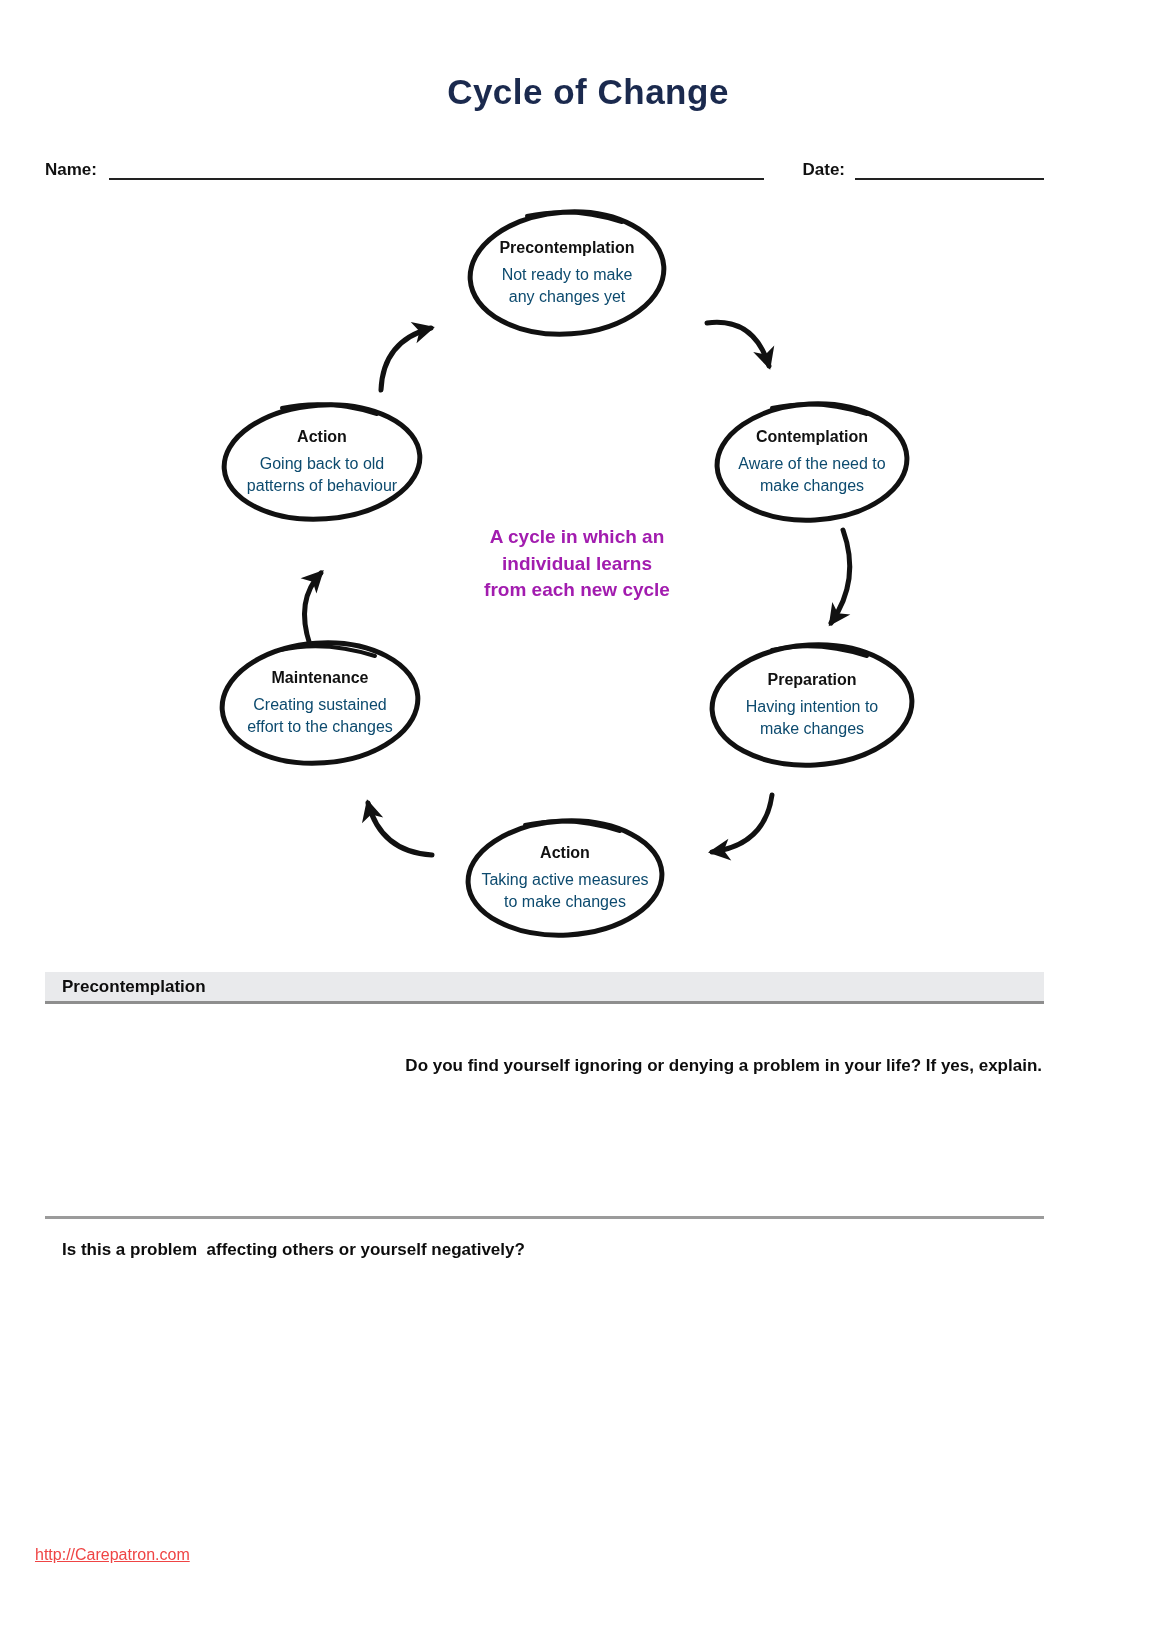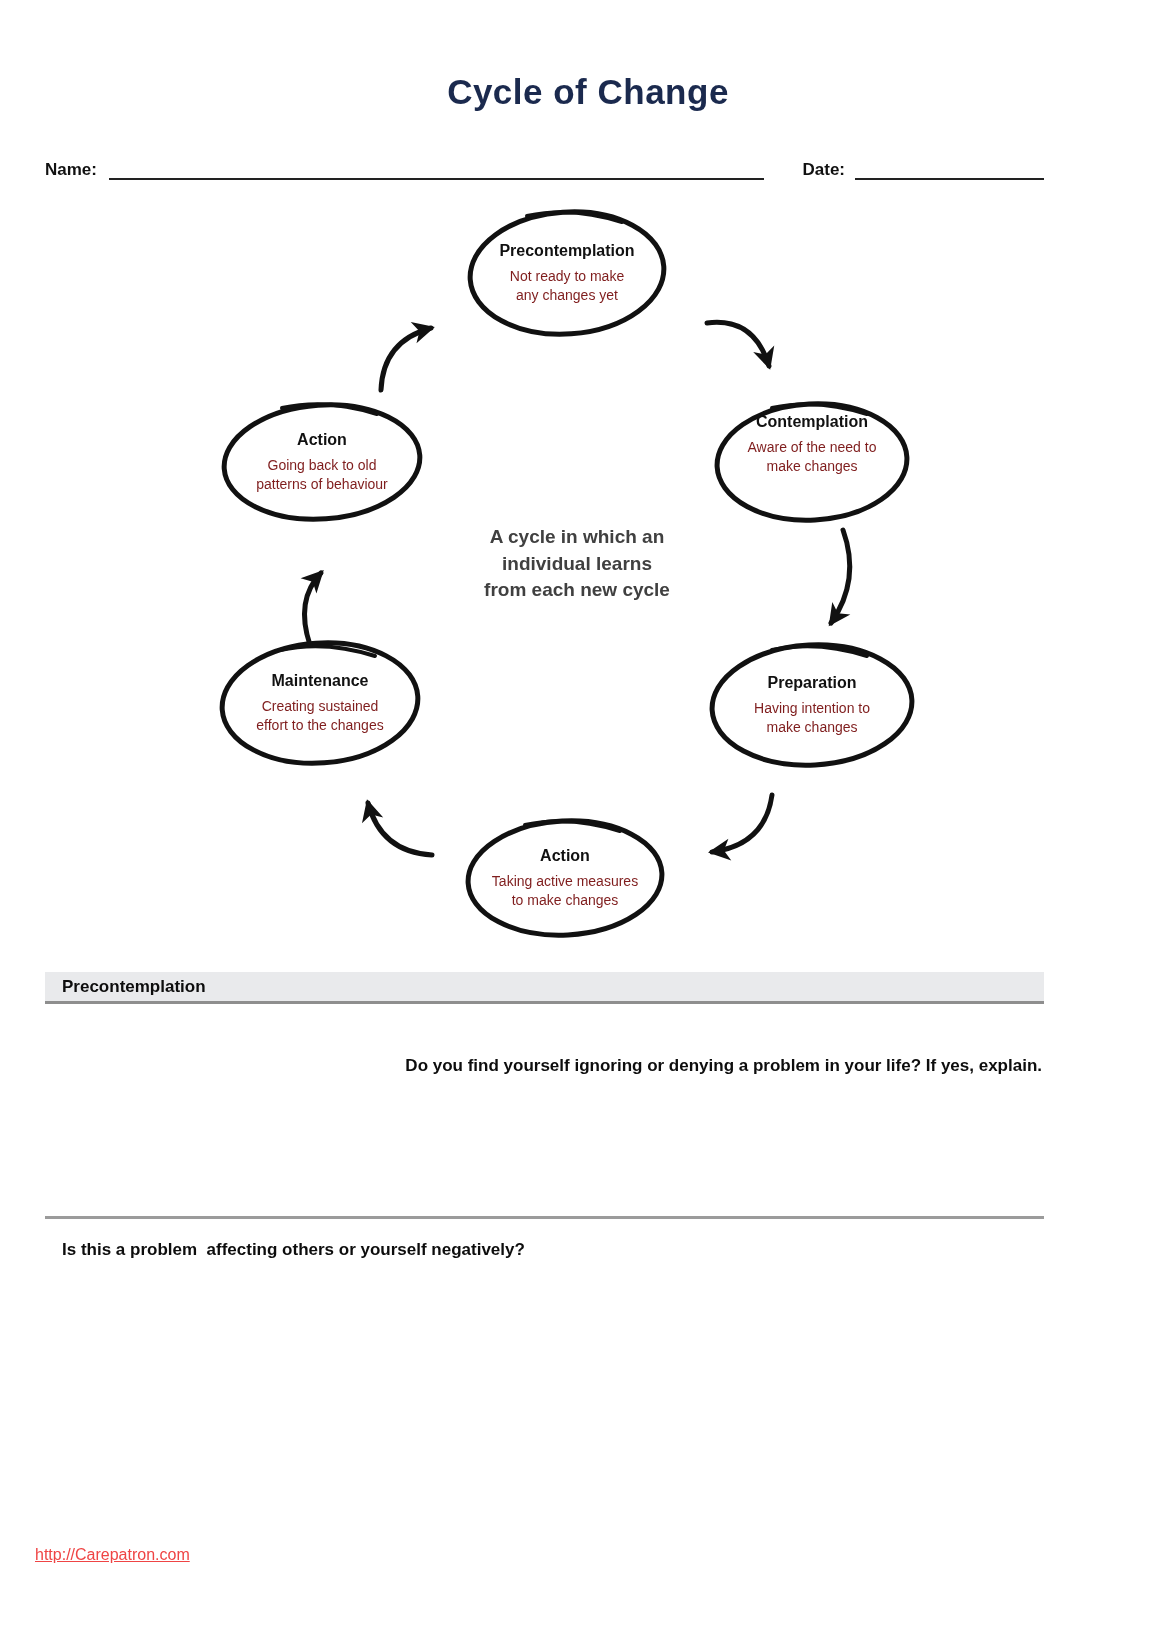--- a/index.html
+++ b/index.html
@@ -19,22 +19,22 @@
   .write-line{border-bottom:2px solid #222;height:18px;}
   .line-name{flex:1;margin-left:12px;}
   .line-date{width:235px;margin-left:10px;}
   .date-label{margin-left:38px;}
   
   #sketch{left:0;top:0;pointer-events:none;}
   
   .node-label{width:196px;height:96px;display:flex;flex-direction:column;
     align-items:center;justify-content:center;text-align:center;}
   .node-title{font-size:16px;font-weight:bold;margin-bottom:7px;}
-  .node-line{font-size:14px;line-height:1.32;color:#7f1d1d;}
-  .center-text{width:250px;text-align:center;font-weight:bold;font-size:19px;line-height:1.4;color:#404040;}
+  .node-line{font-size:16px;line-height:1.32;color:#0c4a6e;}
+  .center-text{width:250px;text-align:center;font-weight:bold;font-size:19px;line-height:1.4;color:#a21caf;}
   
   .section-bar{
     left:45px;top:972px;width:1040px;height:29px;background:#e9eaec;
     border-bottom:3px solid #8e8e8e;display:flex;align-items:center;
   }
   .section-title{font-size:17px;font-weight:bold;padding-left:17px;color:#0d0d0d;}
   .question{font-size:17px;font-weight:bold;color:#0d0d0d;white-space:pre-wrap;}
   .q1{left:62px;top:1056px;width:980px;text-align:right;}
   .q2{left:62px;top:1240px;width:980px;}
   .answer-area{left:45px;width:1040px;background:transparent;}
@@ -90,21 +90,21 @@
       <path d="M310,645 Q295,600 321,573" marker-end="url(#ah)"></path>
       <path d="M381,390 Q383,341 431,328" marker-end="url(#ah)"></path>
     </g>
   </svg>
 
   <div class="abs node-label" style="left:469px;top:225px;">
     <div class="node-title">Precontemplation</div>
     <div class="node-line">Not ready to make</div>
     <div class="node-line">any changes yet</div>
   </div>
-  <div class="abs node-label" style="left:714px;top:396px;">
+  <div class="abs node-label" style="left:714px;top:414px;">
     <div class="node-title">Contemplation</div>
     <div class="node-line">Aware of the need to</div>
     <div class="node-line">make changes</div>
   </div>
   <div class="abs node-label" style="left:714px;top:657px;">
     <div class="node-title">Preparation</div>
     <div class="node-line">Having intention to</div>
     <div class="node-line">make changes</div>
   </div>
   <div class="abs node-label" style="left:467px;top:830px;">

